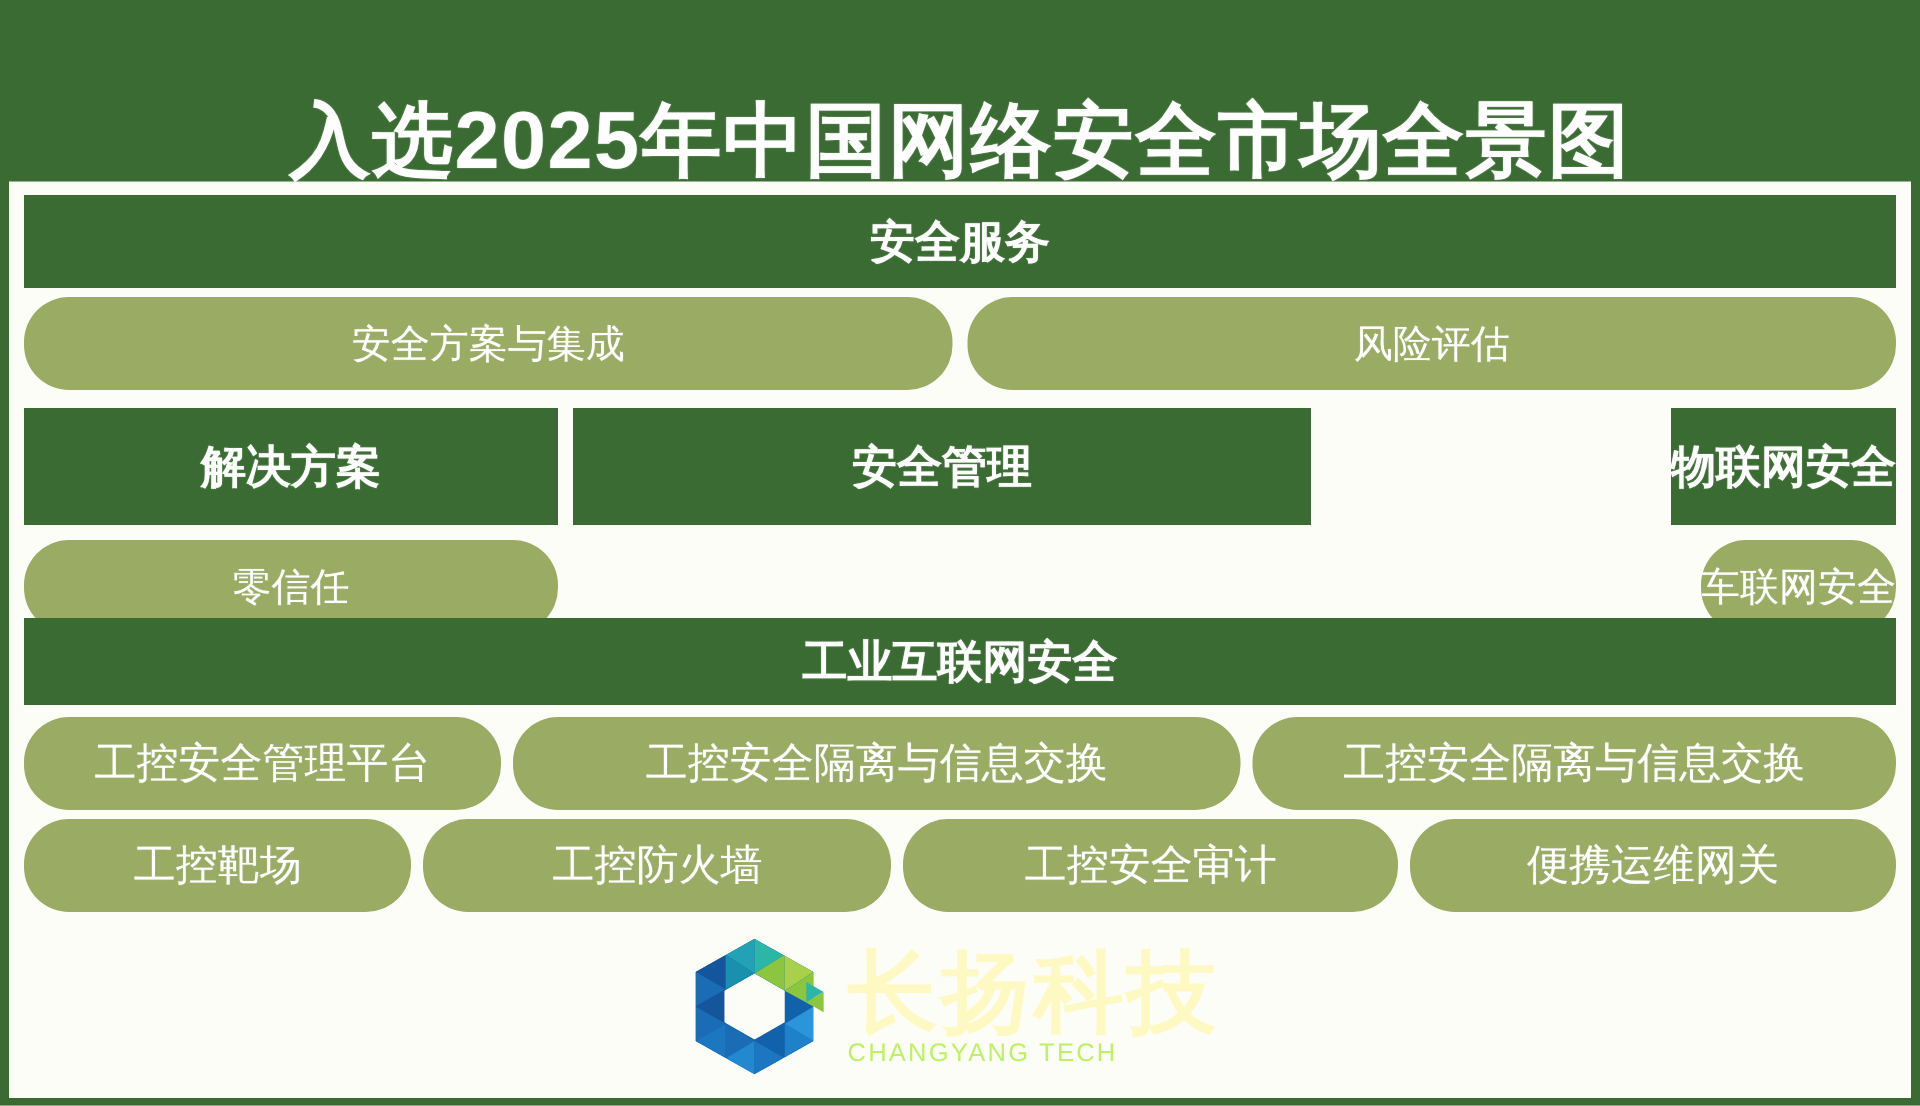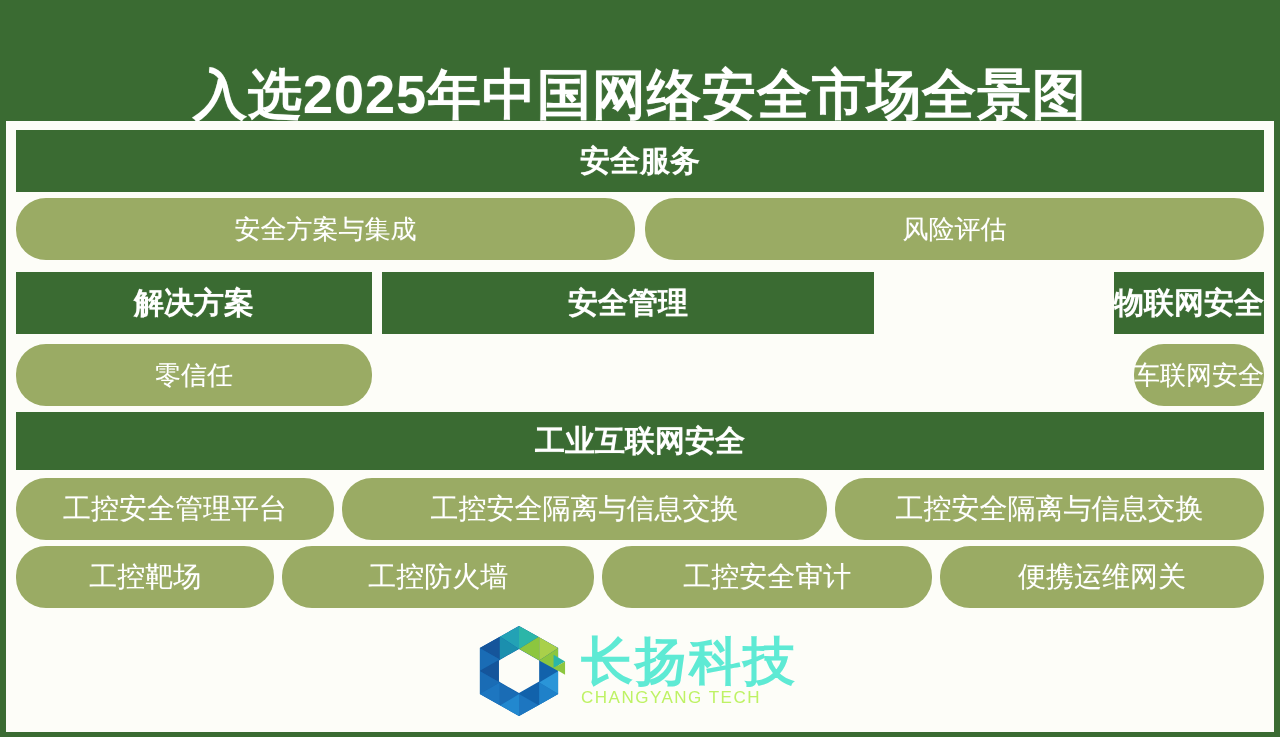--- a/index.html
+++ b/index.html
@@ -115,21 +115,21 @@
     gap: 10px;
   }
   .col {
     display: flex;
     flex-direction: column;
     gap: 10px;
   }
   .col-a { width: 356px; }
   .col-b { width: 492px; }
   .col-c { width: 380px; align-items: flex-end; }
-  .col > .band-head { height: 62px; }
+  .col > .band-head { height: 78px; }
   .col > .band-sub  { height: 62px; }
 
   
   .sec-ind-head {
     position: absolute;
     left: 16px;
     top: 412px;
     width: 1248px;
     height: 58px;
   }
@@ -177,23 +177,23 @@
     height: 96px;
     flex: 0 0 auto;
   }
   .logo-text {
     display: flex;
     flex-direction: column;
     align-items: flex-start;
     justify-content: center;
   }
   .logo-cn {
-    font-size: 52px;
+    font-size: 60px;
     font-weight: bold;
-    color: #5eead4;
+    color: #fef9c3;
     line-height: 1.05;
     letter-spacing: 2px;
     white-space: nowrap;
   }
   .logo-en {
     font-size: 17px;
     font-weight: normal;
     color: #bef264;
     letter-spacing: 1.5px;
     line-height: 1.1;

